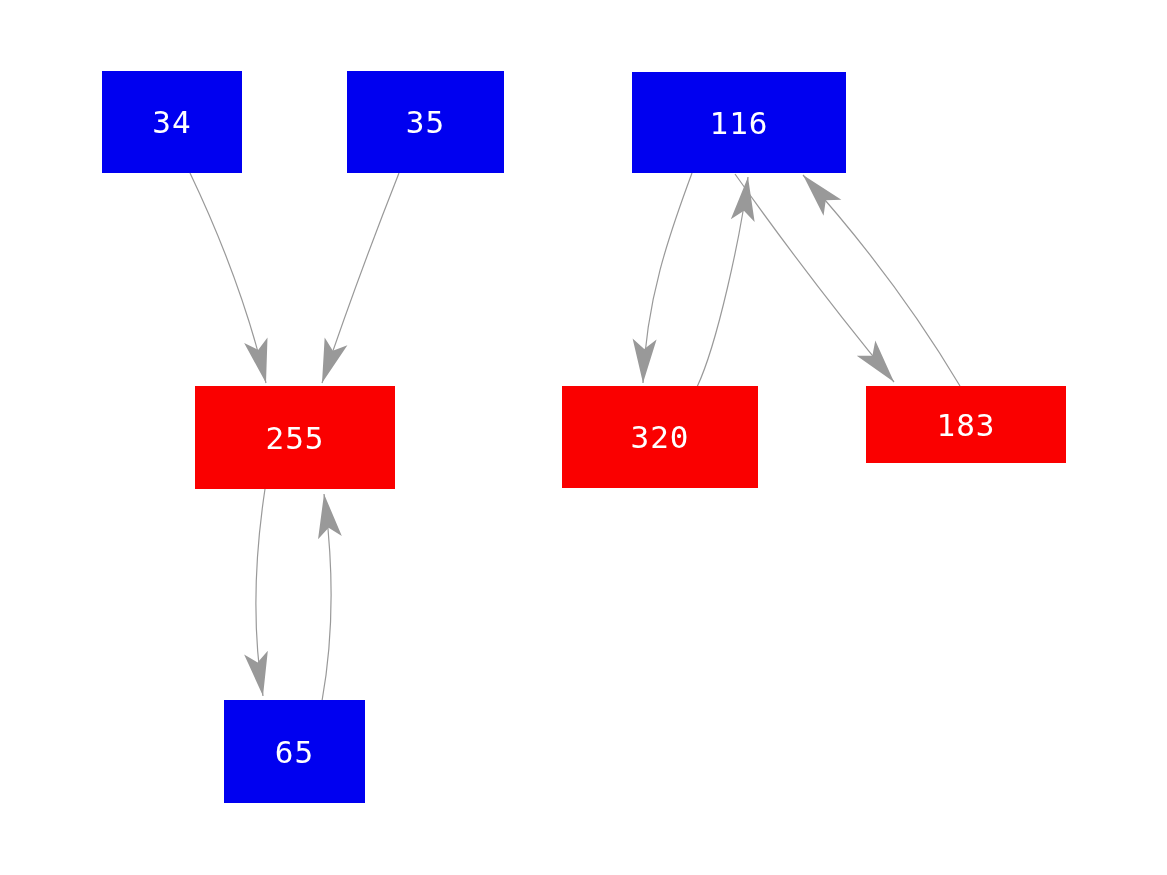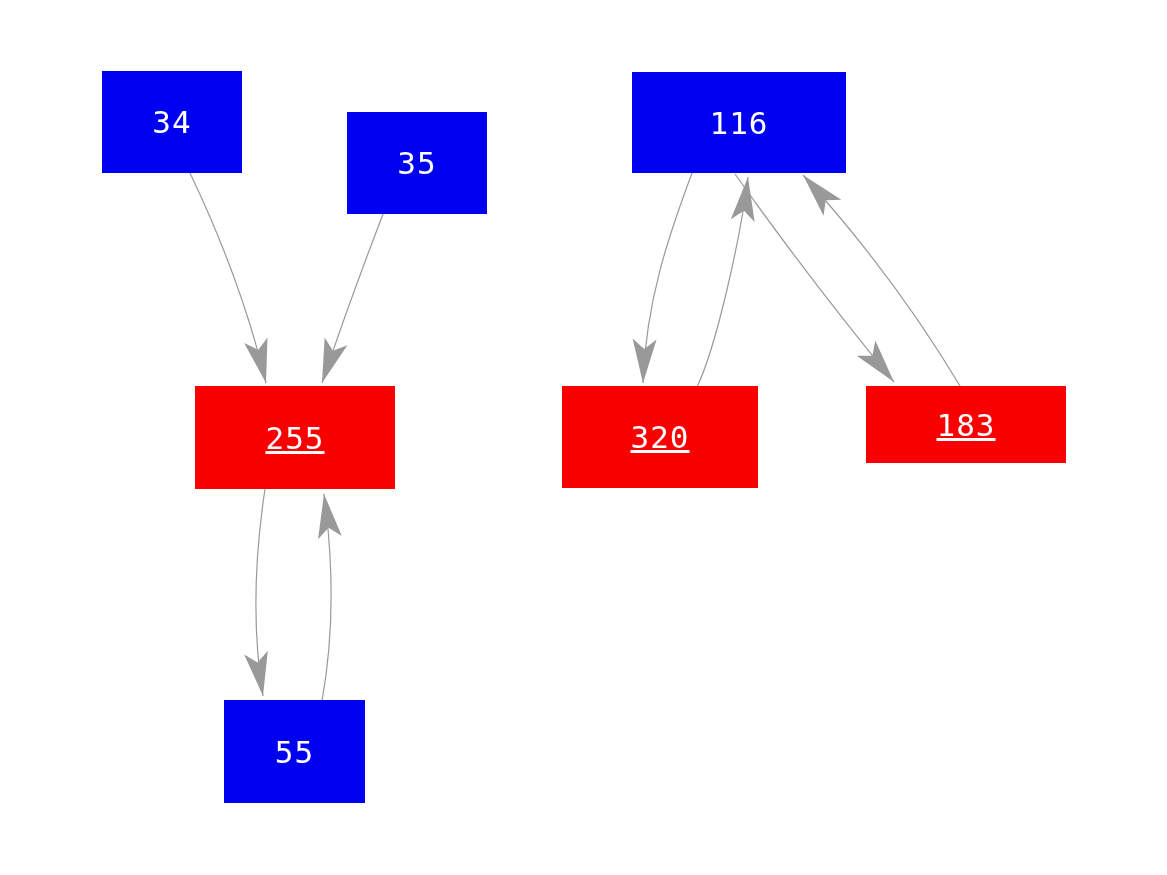--- a/index.html
+++ b/index.html
@@ -32,29 +32,29 @@
     display: flex;
     align-items: center;
     justify-content: center;
     color: #ffffff;
     font-size: 31px;
     letter-spacing: 1px;
     user-select: none;
   }
   
   .n34  { left: 102px; top: 71px;  width: 140px; height: 102px; }
-  .n35  { left: 347px; top: 71px;  width: 140px; height: 102px; margin-top: 41px; }
+  .n35  { left: 347px; top: 71px;  width: 157px; height: 102px; }
   .n116 { left: 632px; top: 72px;  width: 214px; height: 101px; }
   .n255 { left: 195px; top: 386px; width: 200px; height: 103px; }
   .n180 { left: 562px; top: 386px; width: 196px; height: 102px; }
   .n183 { left: 866px; top: 386px; width: 200px; height: 77px; }
   .n55  { left: 224px; top: 700px; width: 141px; height: 103px; }
   
   .blue { background: #0000f0; text-align: center; }
-  .red  { background: #fa0000; text-decoration: underline; }
+  .red  { background: #fa0000; }
 </style>
 </head>
 <body>
 
 <div class="canvas">
 
   <svg class="edge-layer" viewBox="0 0 1167 875" xmlns="http://www.w3.org/2000/svg">
     <defs>
       <marker id="dart" markerUnits="userSpaceOnUse" markerWidth="48" markerHeight="26" refX="45" refY="13" orient="auto">
         <path d="M1,1 L45,13 L1,25 L11,13 Z" fill="#999999"></path>
@@ -70,15 +70,15 @@
     <path class="edge" d="M 735,174 Q 810,280 894,382" marker-end="url(#dart)"></path>
     <path class="edge" d="M 960,386 Q 895,277 803,175" marker-end="url(#dart)"></path>
   </svg>
 
   <div class="node blue n34" data-bind="diagram.nodes.0.label" data-bind-bg="diagram.nodes.0.color" style="background: rgb(0, 0, 240);">34</div>
   <div class="node blue n35" data-bind="diagram.nodes.1.label" data-bind-bg="diagram.nodes.1.color" style="background: rgb(0, 0, 240);">35</div>
   <div class="node blue n116" data-bind="diagram.nodes.2.label" data-bind-bg="diagram.nodes.2.color" style="background: rgb(0, 0, 240);">116</div>
   <div class="node red n255" data-bind="diagram.nodes.3.label" data-bind-bg="diagram.nodes.3.color" style="background: rgb(250, 0, 0);">255</div>
   <div class="node red n180" data-bind="diagram.nodes.4.label" data-bind-bg="diagram.nodes.4.color" style="background: rgb(250, 0, 0);">320</div>
   <div class="node red n183" data-bind="diagram.nodes.5.label" data-bind-bg="diagram.nodes.5.color" style="background: rgb(250, 0, 0);">183</div>
-  <div class="node blue n55" data-bind="diagram.nodes.6.label" data-bind-bg="diagram.nodes.6.color" style="background: rgb(0, 0, 240);">55</div>
+  <div class="node blue n55" data-bind="diagram.nodes.6.label" data-bind-bg="diagram.nodes.6.color" style="background: rgb(0, 0, 240);">65</div>
 
 </div>
 
 </body></html>

